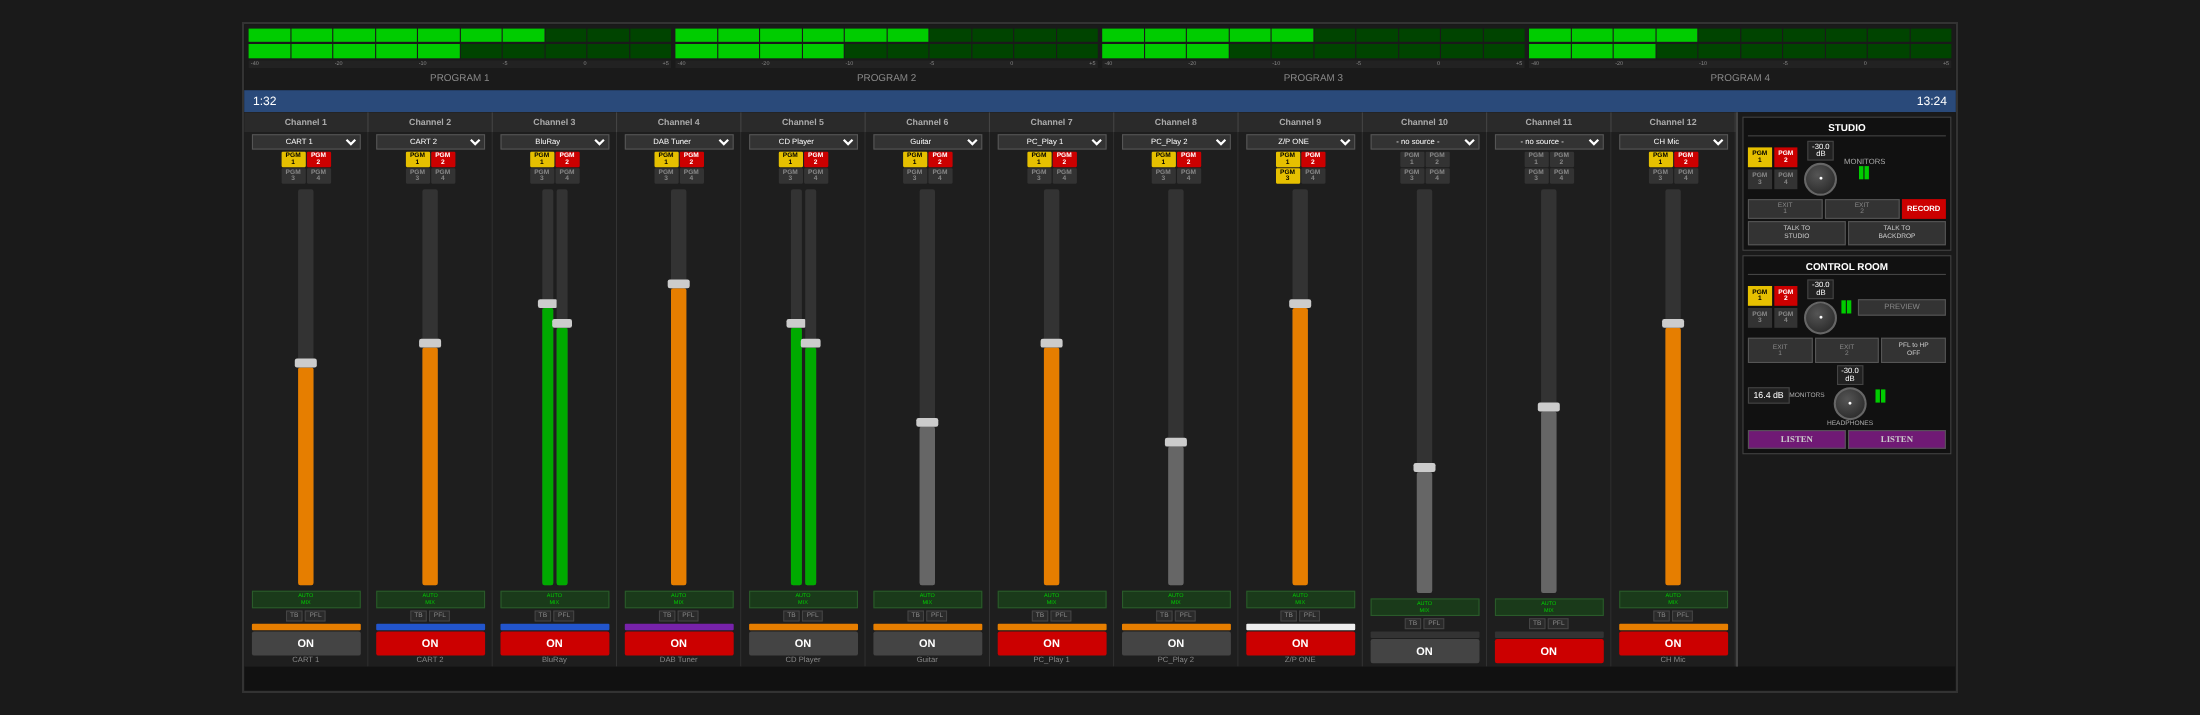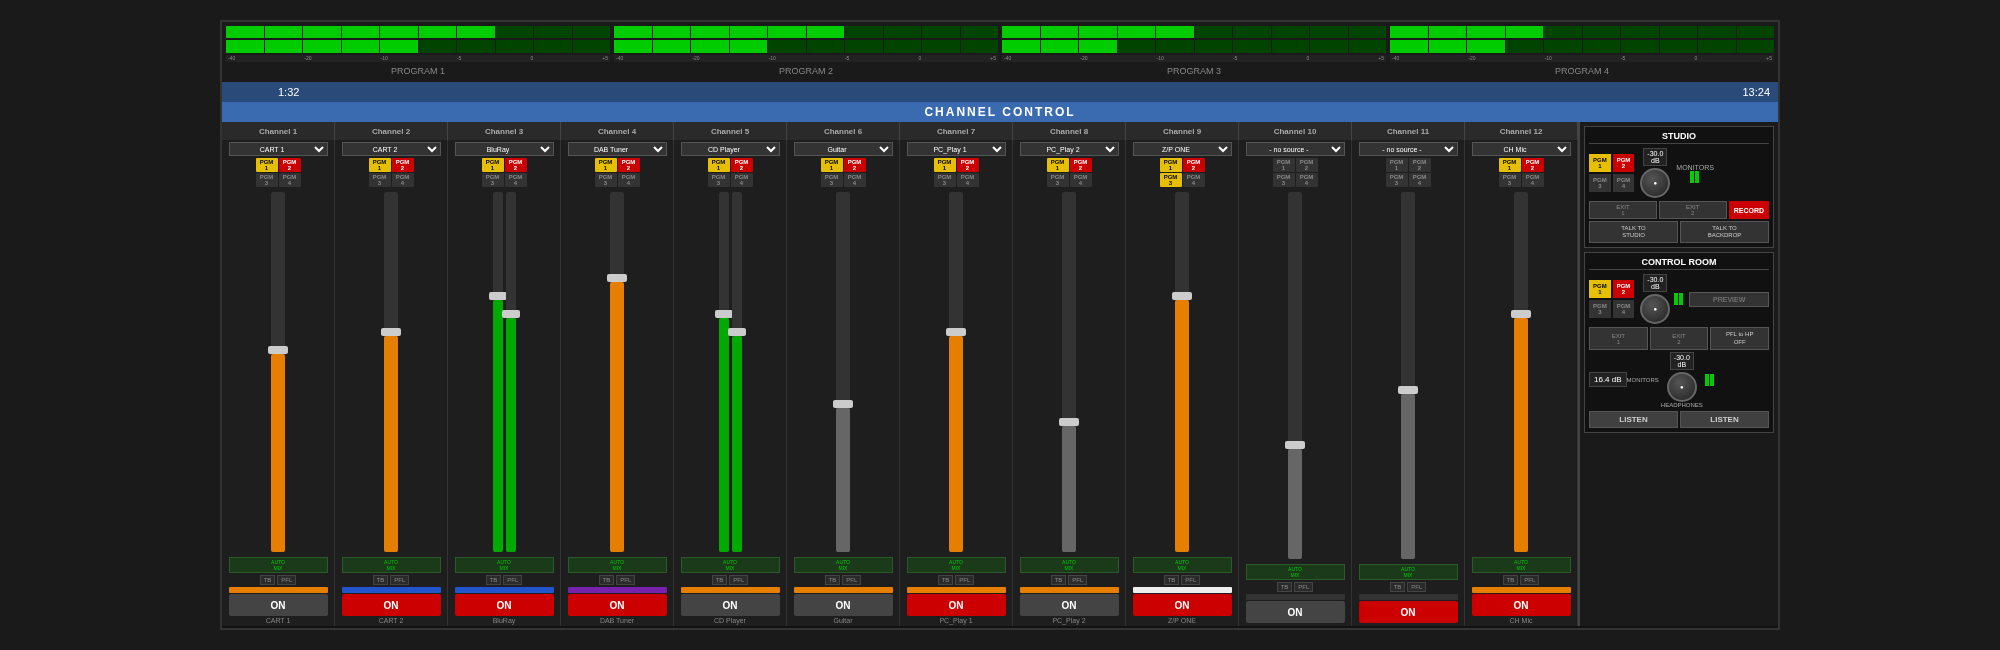--- a/index.html
+++ b/index.html
@@ -66,21 +66,20 @@
       display: flex;
       background: #2a4a7a;
       height: 20px;
       align-items: center;
       padding: 0 8px;
       justify-content: space-between;
     }
     .timecode-text {
       color: #fff;
       font-size: 11px;
-      margin-left: 48px;
     }
     
     .channel-control-header {
       background: #3a6ab0;
       text-align: center;
       color: #fff;
       font-size: 12px;
       font-weight: bold;
       padding: 3px;
       letter-spacing: 2px;
@@ -416,29 +415,30 @@
       color: #ccc;
       font-size: 6px;
       padding: 3px;
       border: 1px solid #555;
       cursor: pointer;
       flex: 1;
       text-align: center;
       line-height: 1.2;
     }
     .listen-btn {
-      background: #404040;
+      background: #701a75;
       color: #ccc;
       font-size: 8px;
       font-weight: bold;
       padding: 3px;
       border: 1px solid #555;
       cursor: pointer;
       flex: 1;
       text-align: center;
+      font-family: Liberation Serif, serif;
     }
     .small-db-display {
       background: #222;
       color: #fff;
       font-size: 8px;
       padding: 2px 4px;
       border: 1px solid #444;
       text-align: center;
     }
   </style>
@@ -593,21 +593,20 @@
       <div class="program-label">PROGRAM 4</div>
     </div>
 
   </div>
 
   <div class="timecode-bar">
     <span class="timecode-text">1:32</span>
     <span class="timecode-text">13:24</span>
   </div>
 
-  <div class="channel-control-header">CHANNEL CONTROL</div>
 
   <div class="main-layout">
 
     <div class="channels-area">
 
       <div class="channel-headers">
         <div class="channel-header">Channel 1</div>
         <div class="channel-header">Channel 2</div>
         <div class="channel-header">Channel 3</div>
         <div class="channel-header">Channel 4</div>

